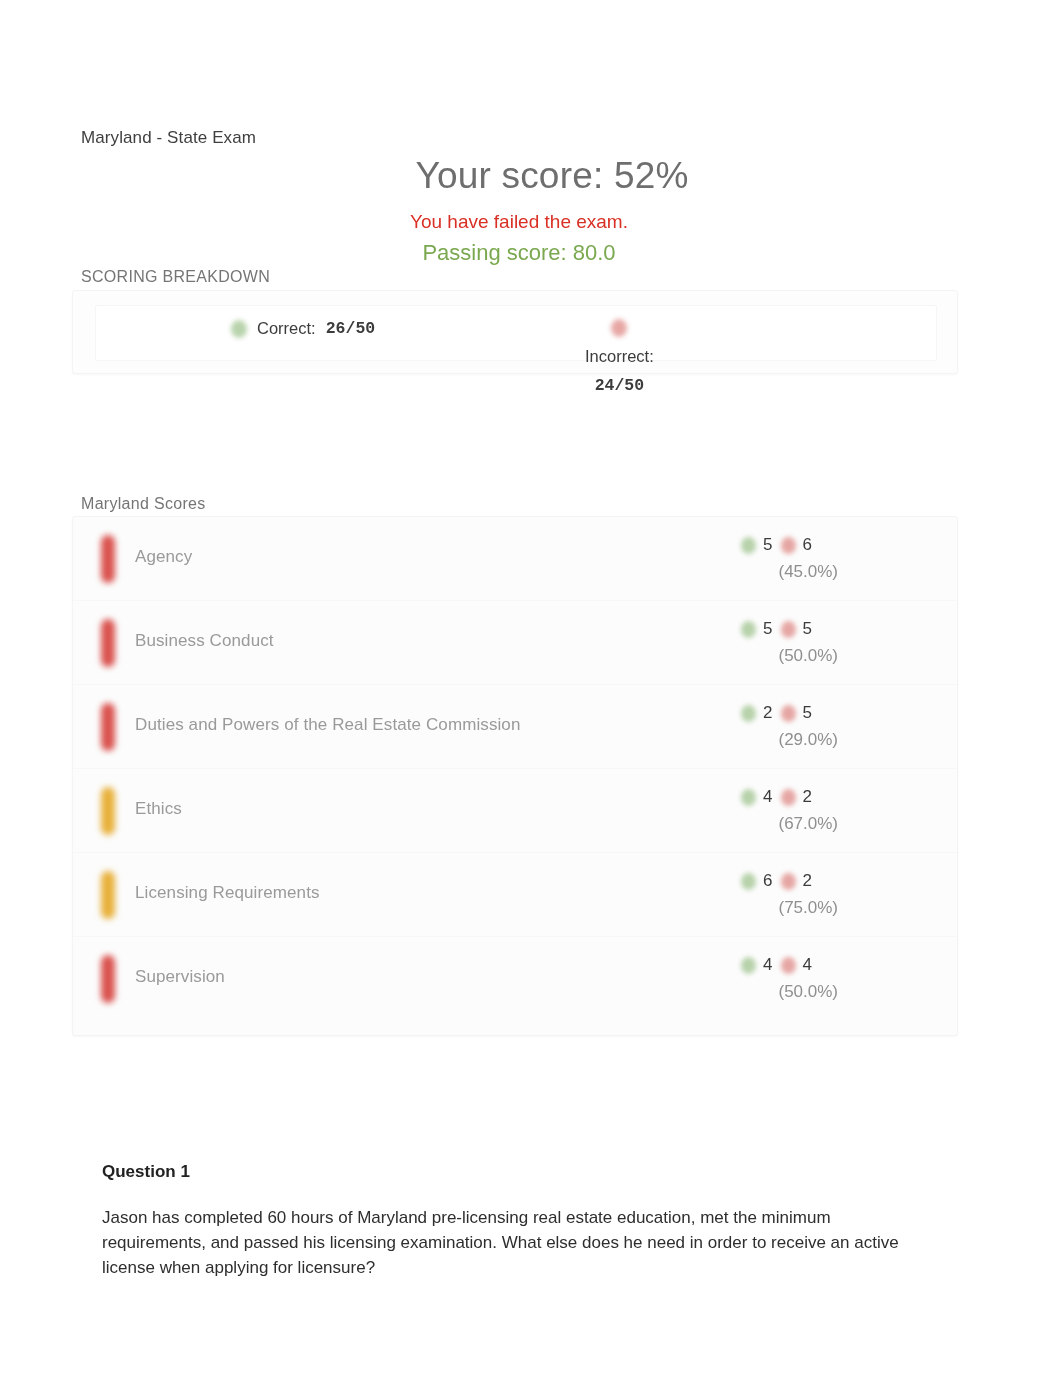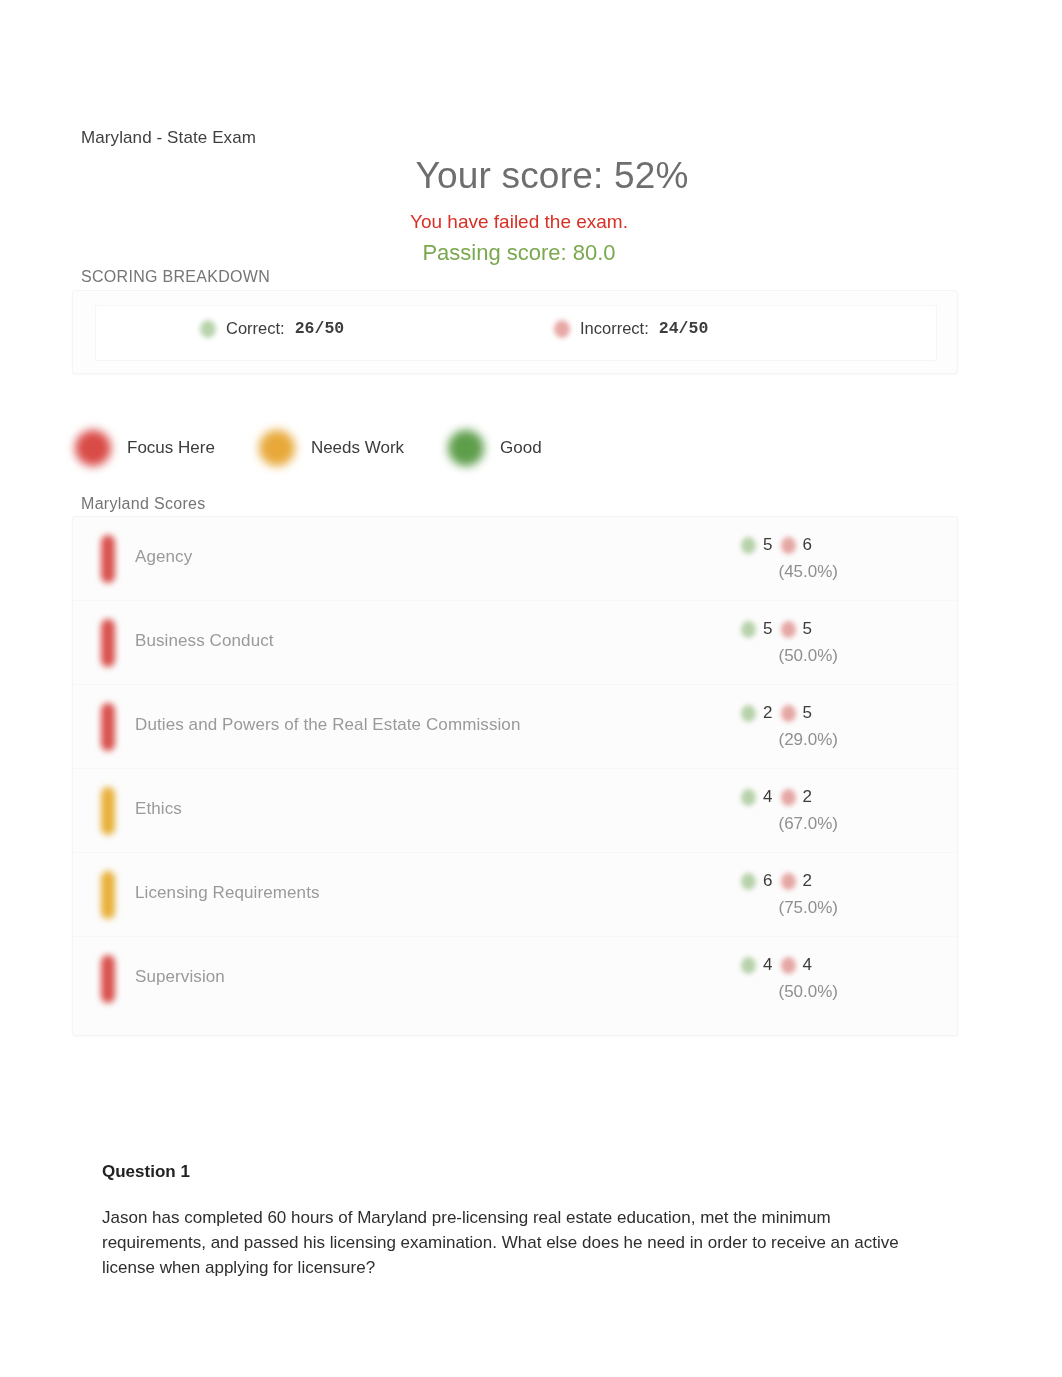--- a/index.html
+++ b/index.html
@@ -101,23 +101,24 @@
   }
 
   .bd-item {
     position: absolute;
     top: 13px;
     display: flex;
     align-items: center;
     gap: 10px;
     font-size: 16.5px;
     color: #3c3c3c;
+    margin-left: 31px;
   }
   .bd-item.correct   { left: 104px; }
-  .bd-item.incorrect { left: 458px; }
+  .bd-item.incorrect { left: 458px; flex-direction: column; }
   .bd-item b { font-weight: 700; font-family: Liberation Mono, monospace; }
 
   .dot-icon {
     display: inline-block;
     width: 16px;
     height: 18px;
     border-radius: 50%;
     filter: blur(2.6px);
     opacity: .55;
   }
@@ -273,34 +274,20 @@
         <b>26/50</b>
       </div>
       <div class="bd-item incorrect">
         <span class="dot-icon red"></span>
         <span>Incorrect:</span>
         <b>24/50</b>
       </div>
     </div>
   </div>
 
-  <div class="legend">
-    <div class="legend-item">
-      <span class="legend-dot red"></span>
-      <span class="legend-text">Focus Here</span>
-    </div>
-    <div class="legend-item">
-      <span class="legend-dot yellow"></span>
-      <span class="legend-text">Needs Work</span>
-    </div>
-    <div class="legend-item">
-      <span class="legend-dot green"></span>
-      <span class="legend-text">Good</span>
-    </div>
-  </div>
 
   <div class="section-label scores">Maryland Scores</div>
   <div class="card scores-card">
     <div class="scores-inner">
 
       <div class="score-row">
         <span class="status-bar red"></span>
         <span class="topic-name">Agency</span>
         <span class="counts">
           <span class="count-grp">

